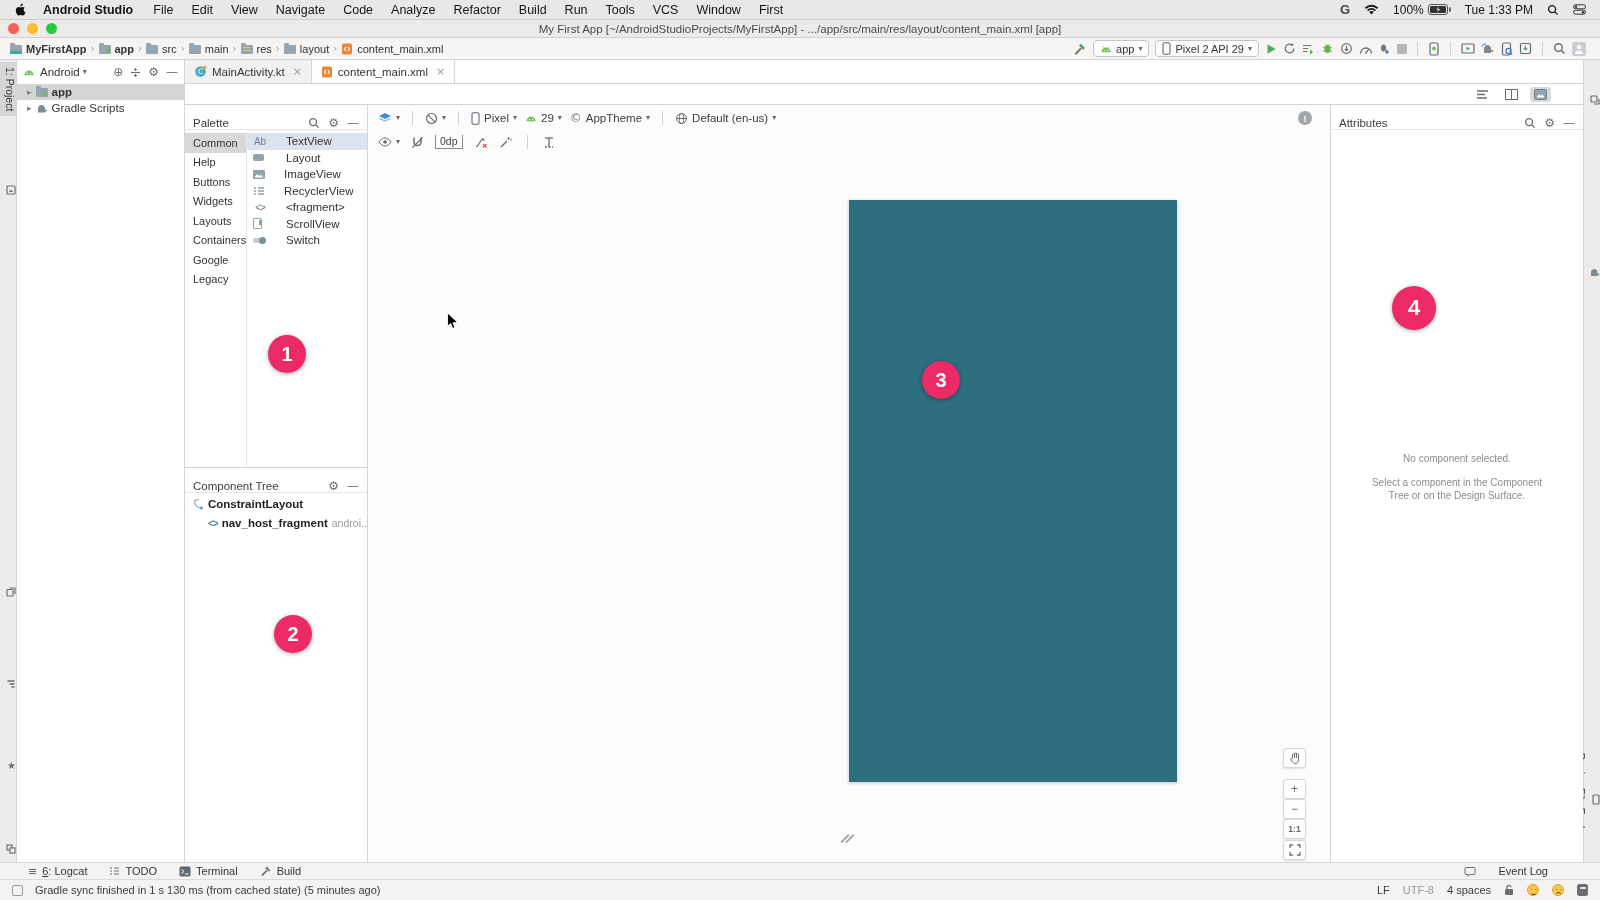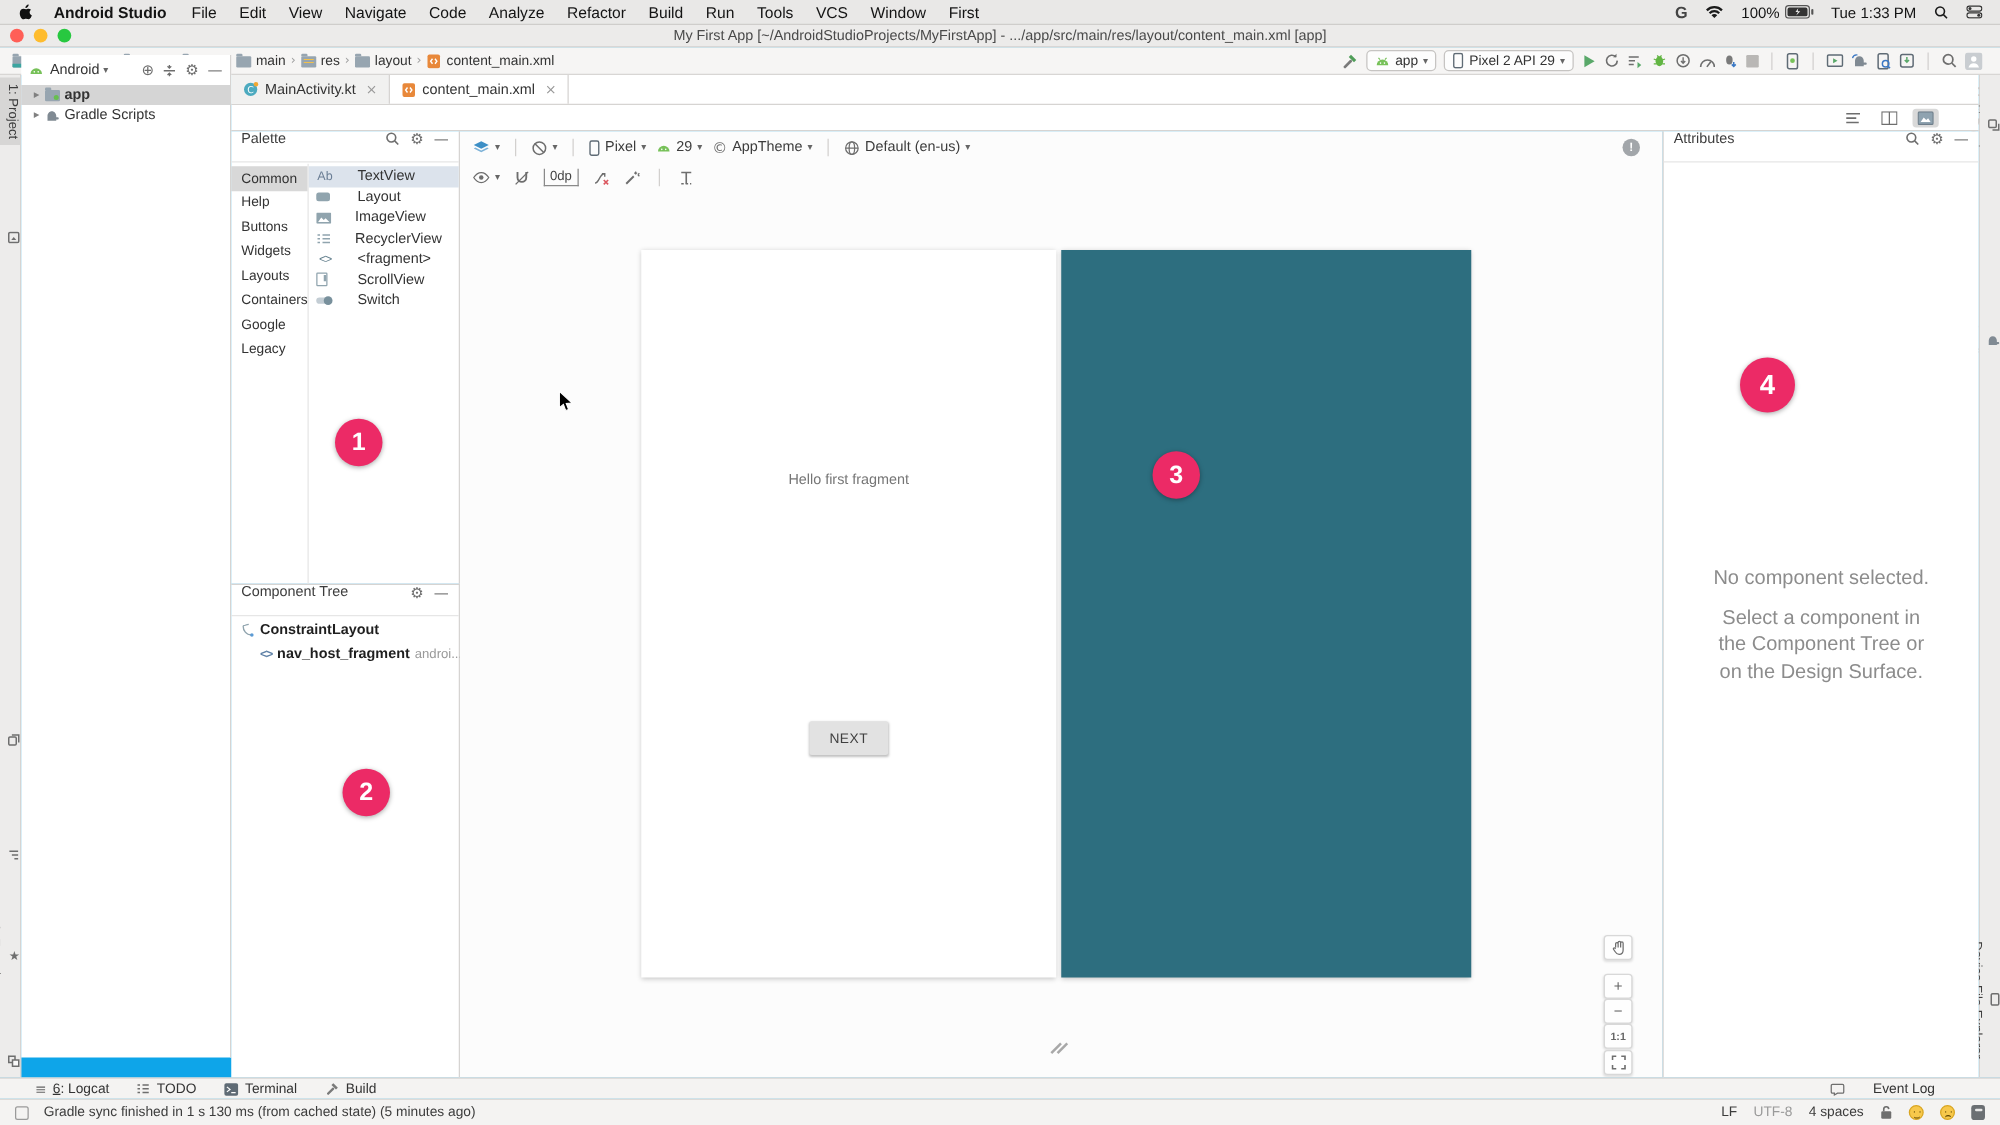--- a/index.html
+++ b/index.html
@@ -43,39 +43,39 @@
   
   #lstrip{position:absolute;left:0;top:60px;width:17px;height:802px;background:#EDECEB;border-right:1px solid #D6D4D2}
   #rstrip{position:absolute;left:1583px;top:60px;width:17px;height:802px;background:#EDECEB;border-left:1px solid #D6D4D2}
   .vtab{position:absolute;left:0;width:16px;writing-mode:vertical-rl;display:flex;flex-direction:column;align-items:center;gap:5px;padding:5px 0;font-size:10.5px;color:#3C3C3C;white-space:nowrap}
   .vtab.sel{background:#D7D6D5}
   #vp{top:2px}#vrm{top:80px}#vlc{top:488px}#vst{top:592px}#vfav{top:674px}#vbv{top:752px}
   #vmp{top:4px}#vgr{top:192px}#vdfe{top:688px}
   .vic{writing-mode:horizontal-tb}
 
   
-  #project{position:absolute;left:17px;top:44px;width:168px;height:802px;background:#fff;border-right:1px solid #D6D4D2}
+  #project{position:absolute;left:17px;top:60px;width:168px;height:802px;background:#fff;border-right:1px solid #D6D4D2}
   #project .head{height:24px;display:flex;align-items:center;gap:5px;padding:0 6px;font-size:11.5px}
   #project .head .sp{margin-left:auto;display:flex;align-items:center;gap:7px}
   .prow{height:16px;display:flex;align-items:center;gap:4px;padding-left:10px;font-size:11.5px}
   .prow.sel{background:#D5D5D5;font-weight:bold}
   .exp{color:#808080;font-size:9px}
   .hicon{color:#6E6E6E;font-size:12px;cursor:default}
 
   
   #tabs{position:absolute;left:185px;top:60px;width:1398px;height:24px;background:#fff;border-bottom:1px solid #D6D4D2;display:flex}
   .tab{display:flex;align-items:center;gap:5px;padding:0 9px;border-right:1px solid #D6D4D2;font-size:11.5px}
   .tab.inactive{background:#F1F1F0}
   .tab .close{color:#999;font-size:11px;margin-left:3px}
   #moderow{position:absolute;left:185px;top:84px;width:1398px;height:21px;background:#fff;border-bottom:1px solid #D6D4D2;display:flex;align-items:center;justify-content:flex-end;gap:8px;padding-right:32px}
   .mico{padding:2px 4px;border-radius:3px;display:flex}
   .mico.sel{background:#D9D9D9}
 
   
-  .pane-head{height:25px;display:flex;align-items:flex-start;padding:0 8px;border-bottom:1px solid #E6E6E6;color:#3C3C3C;font-size:11.5px}
+  .pane-head{height:25px;display:flex;align-items:flex-end;padding:0 8px;border-bottom:1px solid #E6E6E6;color:#3C3C3C;font-size:11.5px}
   .pane-head .sp{margin-left:auto;display:flex;align-items:center;gap:8px}
 
   
   #palette{position:absolute;left:185px;top:105px;width:183px;height:362px;background:#fff;border-right:1px solid #D6D4D2}
   #pal-body{position:absolute;top:26px;left:0;right:0;bottom:0;display:flex}
   #pal-cats{width:62px;border-right:1px solid #E6E6E6;padding-top:2px}
   .pcat{height:19.5px;display:flex;align-items:center;padding-left:8px}
   .pcat.sel{background:#D8D8D8}
   #pal-items{flex:1;padding-top:2px}
   .pitem{height:16.5px;display:flex;align-items:center;gap:19px;padding-left:6px;font-size:11.5px}
@@ -105,21 +105,21 @@
   #cv-blue{position:absolute;left:481px;top:47px;width:328px;height:582px;background:#2D6E7F;box-shadow:0 1px 4px rgba(0,0,0,.22)}
   #greeting{position:absolute;top:178px;left:0;width:100%;text-align:center;color:#757575;font-size:11.5px}
   #nextbtn{position:absolute;top:377px;left:50%;transform:translateX(-50%);width:63px;height:27px;background:#E2E2E2;border-radius:2px;box-shadow:0 1px 2px rgba(0,0,0,.25);display:flex;align-items:center;justify-content:center;font-size:11px;color:#3F3F3F;letter-spacing:.4px}
   .zbtn{position:absolute;right:24px;width:23px;height:20px;background:#FEFEFE;border:1px solid #D8D8D8;border-radius:3px;display:flex;align-items:center;justify-content:center;color:#666;box-shadow:0 1px 2px rgba(0,0,0,.12);font-size:12px}
   #zhand{top:595px}#zplus{top:626px}#zminus{top:646px}#zone{top:666px;font-size:8.5px;font-weight:bold}#zfit{top:687px}
   #rz{position:absolute;left:476px;top:680px;display:flex;gap:3px}
   #rz i{width:1.5px;height:11px;background:#A8A8A8;transform:rotate(45deg);display:block}
 
   
   #attrs{position:absolute;left:1330px;top:105px;width:253px;height:757px;background:#fff;border-left:1px solid #D6D4D2}
-  #attr-empty{position:absolute;top:347px;left:0;width:100%;text-align:center;color:#8C8C8C;font-size:16px;line-height:1.35}
+  #attr-empty{position:absolute;top:347px;left:0;width:100%;text-align:center;color:#8C8C8C;font-size:10px;line-height:1.35}
   #attr-empty p{width:182px;margin:0 auto 10px}
 
   
   #btabs{position:absolute;left:0;top:862px;width:1600px;height:17px;background:#F4F3F2;border-top:1px solid #D8D6D4;display:flex;align-items:center;font-size:11px;padding-left:28px;gap:22px}
   .btab{display:flex;align-items:center;gap:5px}
   #evlog{margin-left:auto;margin-right:52px;display:flex;align-items:center;gap:22px}
   #status{position:absolute;left:0;top:879px;width:1600px;height:21px;background:#F4F3F2;border-top:1px solid #DCDAD8;display:flex;align-items:center;font-size:11px;color:#3C3C3C;padding:0 12px}
   #status .sqico{width:11px;height:11px;border:1px solid #9A9A9A;border-radius:2px;margin-right:12px}
   #status .rt{margin-left:auto;display:flex;align-items:center;gap:13px}
   .dim{color:#9A9A9A}
@@ -682,24 +682,20 @@
       <span class="sep"></span>
       <span>
           <svg width="12" height="13">
             <line x1="2" y1="2" x2="10" y2="2" stroke="#6E6E6E" stroke-width="1.3"></line>
             <line x1="6" y1="2" x2="6" y2="11" stroke="#6E6E6E" stroke-width="1.3"></line>
             <line x1="2" y1="11" x2="10" y2="11" stroke="#6E6E6E" stroke-width="1.3" stroke-dasharray="2 1.5"></line>
           </svg>
         </span>
     </div>
     <div id="dsurface">
-      <div id="cv-design">
-        <div id="greeting">Hello first fragment</div>
-        <div id="nextbtn">NEXT</div>
-      </div>
       <div id="cv-blue" style="background: rgb(45, 110, 127);"></div>
       <span class="zbtn" id="zhand">
           <svg width="12" height="12">
             <path d="M3.5 6V3a1 1 0 0 1 2 0v3m0-3.5V2a1 1 0 0 1 2 0v4m0-3.5a1 1 0 0 1 2 0V8c0 2-1.3 3.5-3.2 3.5-1.6 0-2.4-.8-3.3-2.3L1.8 7.4c-.4-.6.3-1.4 1-1l.7.6" fill="none" stroke="#6E6E6E"></path>
           </svg>
         </span>
       <span class="zbtn" id="zplus">+</span>
       <span class="zbtn" id="zminus">−</span>
       <span class="zbtn" id="zone">1:1</span>
       <span class="zbtn" id="zfit">

